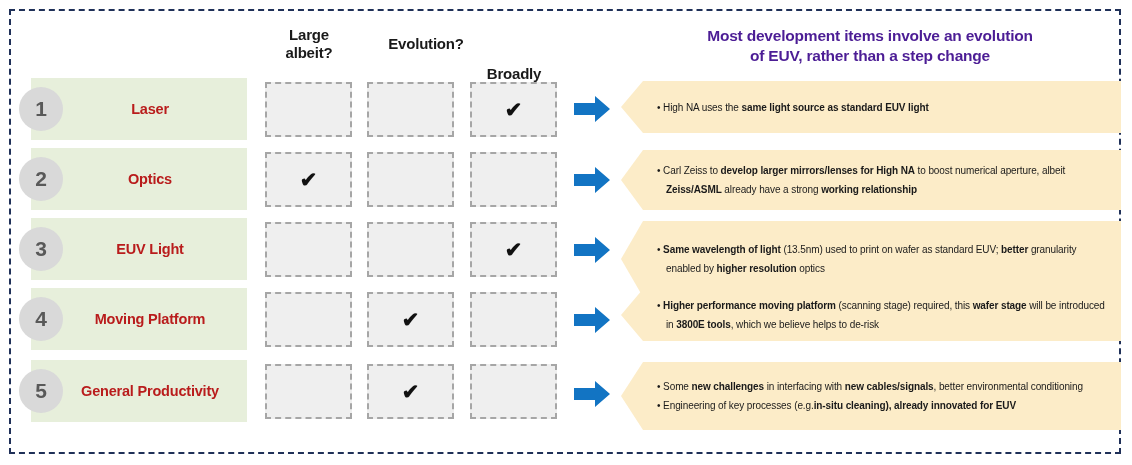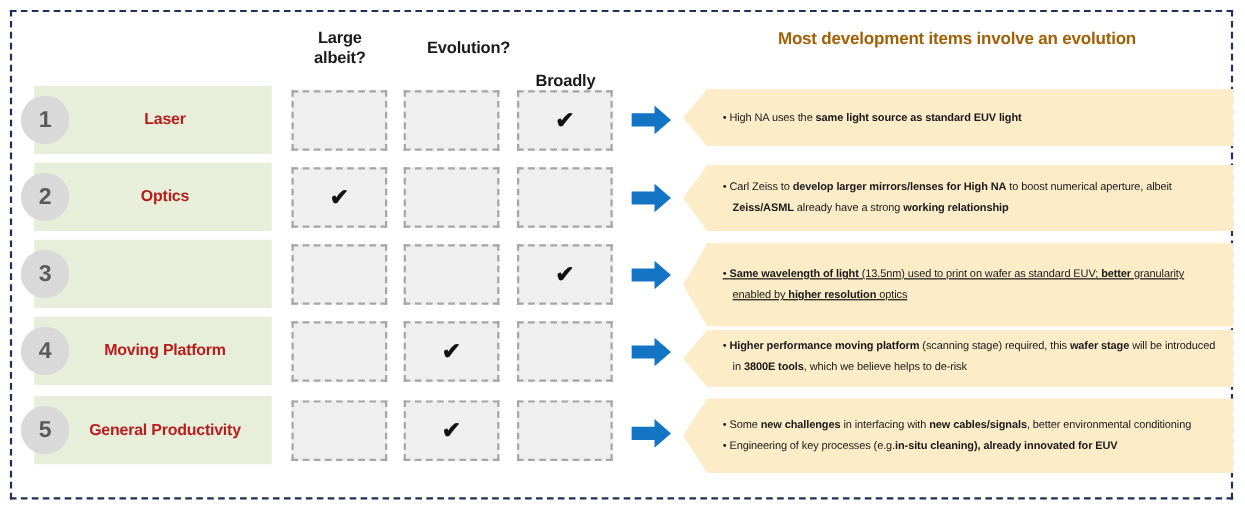--- a/index.html
+++ b/index.html
@@ -48,21 +48,21 @@
 
   .panel-title {
     position: absolute;
     left: 630px;
     top: 26px;
     width: 480px;
     text-align: center;
     font-weight: bold;
     font-size: 15.5px;
     line-height: 20px;
-    color: #a16207;
+    color: #4c1d95;
     letter-spacing: -0.2px;
   }
 
   
   .row {
     position: absolute;
     left: 0;
     width: 1132px;
     height: 62px;
   }
@@ -179,20 +179,21 @@
   <div class="col-head c2">
     <div>Evolution?</div>
   </div>
   <div class="col-head c3">
     <div>Broadly</div>
     <div>similar?</div>
   </div>
 
   <div class="panel-title">
     <div>Most development items involve an evolution</div>
+    <div>of EUV, rather than a step change</div>
   </div>
 
   <div id="rows-host">
       <div class="row" style="top: 78px;">
         <div class="label-bar"></div>
         <div class="label-text">Laser</div>
         <div class="num-circle">1</div>
         <div class="cell k1">
           <span class="tick off">✔</span>
         </div>
@@ -228,36 +229,37 @@
           <svg width="36" height="26" viewBox="0 0 36 26">
             <path d="M0 7 L21 7 L21 0 L36 13 L21 26 L21 19 L0 19 Z" fill="#1274c3"></path>
           </svg>
         </div>
         <div class="callout" style="top: 2px; height: 60px;">
           <div class="bullet"><span>Carl Zeiss to </span><b>develop larger mirrors/lenses for High NA</b><span> to boost numerical aperture, albeit </span><b>Zeiss/ASML</b><span> already have a strong </span><b>working relationship</b></div>
         </div>
       </div>
       <div class="row" style="top: 218px;">
         <div class="label-bar"></div>
+        <div class="label-text">EUV Light</div>
         <div class="num-circle">3</div>
         <div class="cell k1">
           <span class="tick off">✔</span>
         </div>
         <div class="cell k2">
           <span class="tick off">✔</span>
         </div>
         <div class="cell k3">
           <span class="tick">✔</span>
         </div>
         <div class="arrow" style="top: 19px;">
           <svg width="36" height="26" viewBox="0 0 36 26">
             <path d="M0 7 L21 7 L21 0 L36 13 L21 26 L21 19 L0 19 Z" fill="#1274c3"></path>
           </svg>
         </div>
-        <div class="callout" style="top: 3px; height: 76px; text-decoration: underline;">
+        <div class="callout" style="top: 3px; height: 76px;">
           <div class="bullet"><b>Same wavelength of light</b><span> (13.5nm) used to print on wafer as standard EUV; </span><b>better</b><span> granularity enabled by </span><b>higher resolution</b><span> optics</span></div>
         </div>
       </div>
       <div class="row" style="top: 288px;">
         <div class="label-bar"></div>
         <div class="label-text">Moving Platform</div>
         <div class="num-circle">4</div>
         <div class="cell k1">
           <span class="tick off">✔</span>
         </div>
@@ -265,21 +267,21 @@
           <span class="tick">✔</span>
         </div>
         <div class="cell k3">
           <span class="tick off">✔</span>
         </div>
         <div class="arrow" style="top: 19px;">
           <svg width="36" height="26" viewBox="0 0 36 26">
             <path d="M0 7 L21 7 L21 0 L36 13 L21 26 L21 19 L0 19 Z" fill="#1274c3"></path>
           </svg>
         </div>
-        <div class="callout" style="top: 12px; height: 52px; justify-content: flex-end;">
+        <div class="callout" style="top: 1px; height: 52px;">
           <div class="bullet"><b>Higher performance moving platform</b><span> (scanning stage) required, this </span><b>wafer stage</b><span> will be introduced in </span><b>3800E tools</b><span>, which we believe helps to de-risk</span></div>
         </div>
       </div>
       <div class="row" style="top: 360px;">
         <div class="label-bar"></div>
         <div class="label-text">General Productivity</div>
         <div class="num-circle">5</div>
         <div class="cell k1">
           <span class="tick off">✔</span>
         </div>

